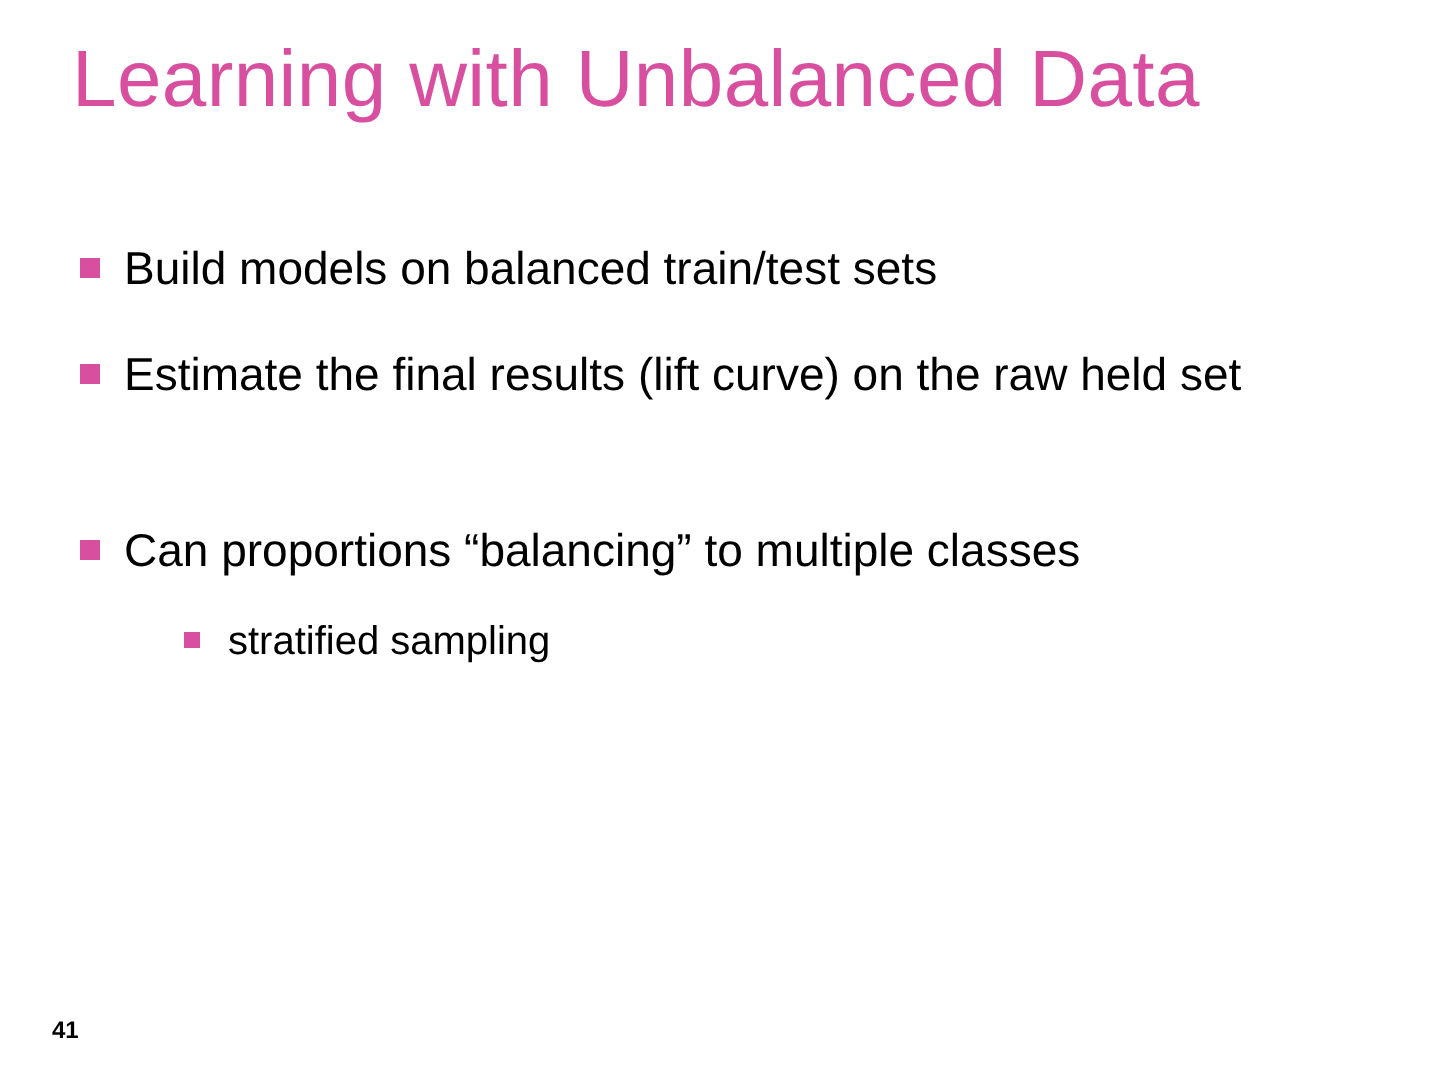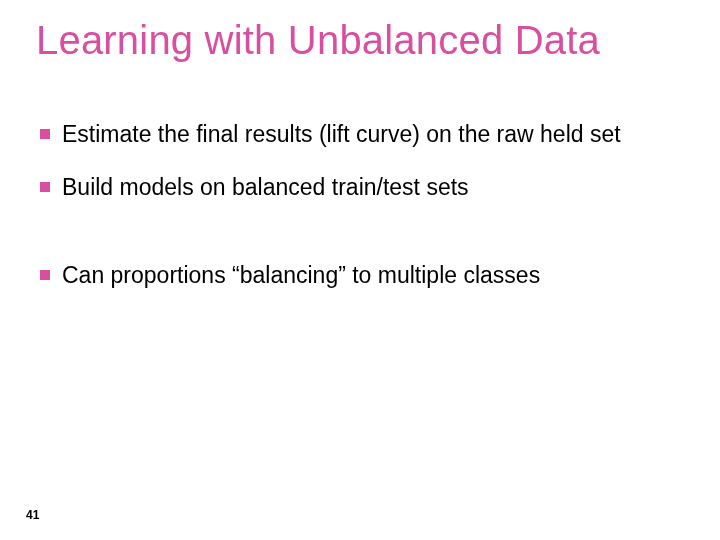--- a/index.html
+++ b/index.html
@@ -96,23 +96,24 @@
   }
 </style>
 </head>
 <body>
 
 <div class="slide">
   <div class="title">Learning with Unbalanced Data</div>
   <div class="underline"></div>
 
   <div class="content">
+    <div class="bullet-l1">Build models on balanced train/test sets</div>
     <div class="bullet-l1">Estimate the final results (lift curve) on the raw held set</div>
-    <div class="bullet-l1">Build models on balanced train/test sets</div>
     <div class="bullet-l1 spaced-top">
       <span>Can proportions “balancing” to multiple classes</span>
       <div class="subs">
+        <div class="bullet-l2">stratified sampling</div>
       </div>
     </div>
   </div>
 
   <div class="pagenum">41</div>
 </div>
 
 </body></html>

